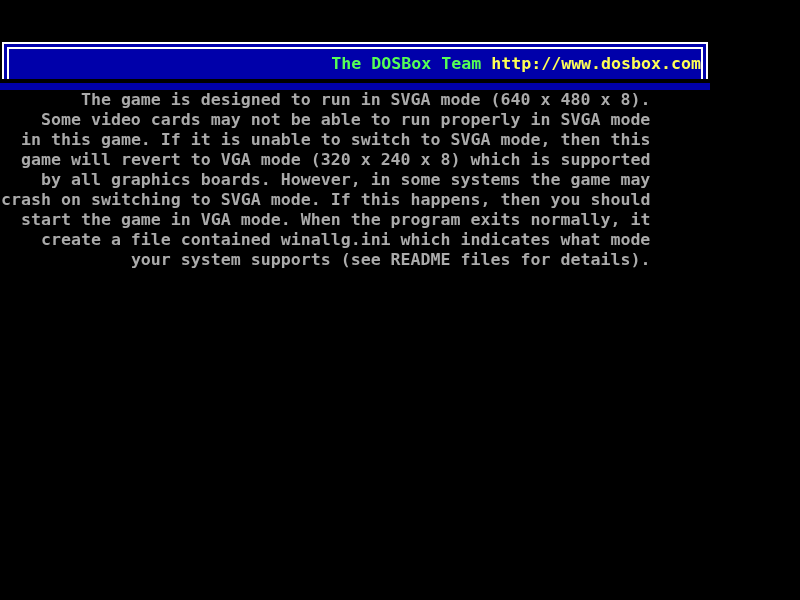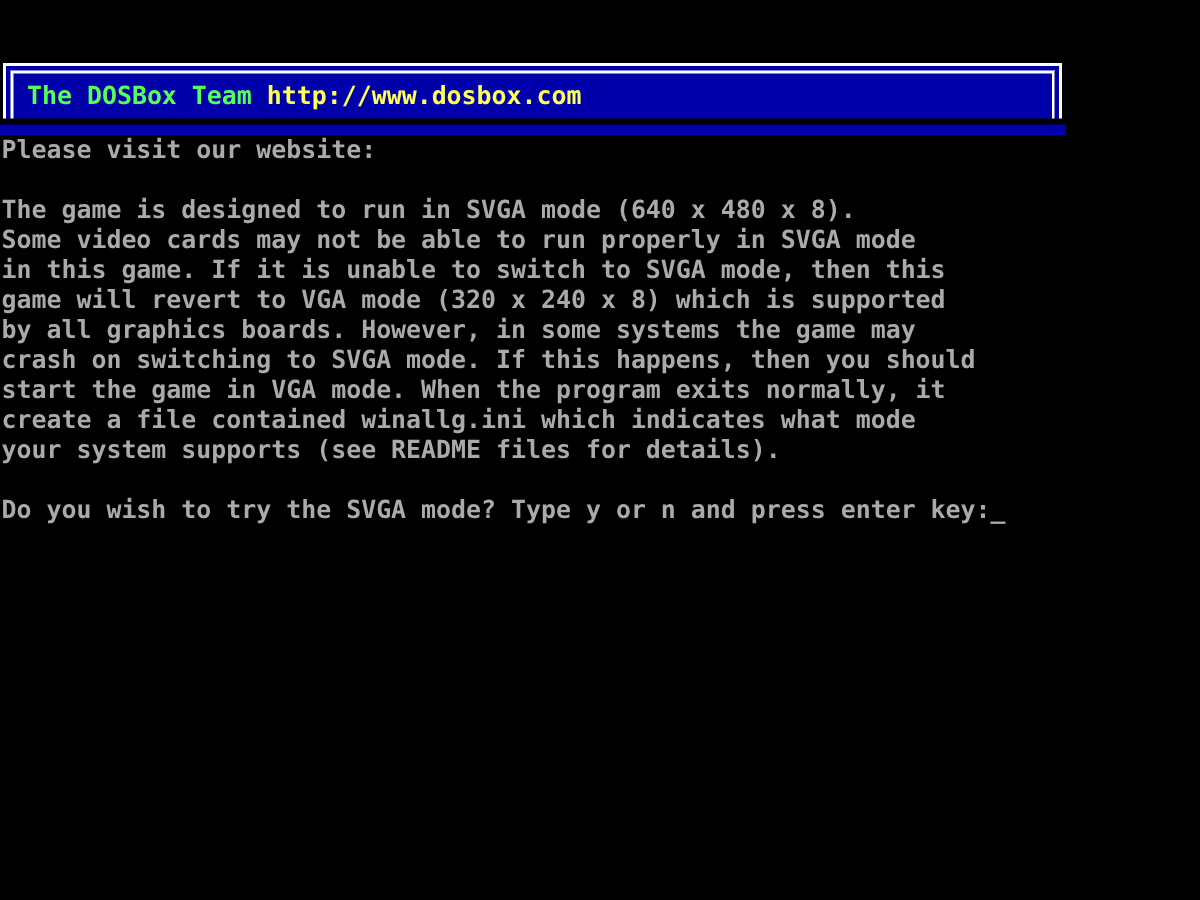--- a/index.html
+++ b/index.html
@@ -6,20 +6,21 @@
   .screen{
     position:relative;
     width:800px;height:600px;
     background:var(--bg,#000);
     overflow:hidden;
     font-family:"DejaVu Sans Mono","Liberation Mono",monospace;
     font-weight:bold;
     font-size:16.6px;
     line-height:20px;
     color:var(--text,#aaaaaa);
+    text-align:right;
   }
   .banner-box{
     position:absolute;top:42px;left:2px;
     width:706px;height:37px;
     box-sizing:border-box;
     background:var(--banner-bg,#0000aa);
     border:7px double var(--banner-border,#ffffff);
     border-bottom:none;
     padding:5px 0 0 9px;
     white-space:nowrap;
@@ -44,26 +45,24 @@
 </head>
 <body>
 
 <div class="screen">
 
   <div class="banner-box"><span class="team">The DOSBox Team</span><span class="url">http://www.dosbox.com</span></div>
 
   <div class="banner-strip"></div>
 
   <div class="console">
-    <pre class="gap-after">Please visit our website:</pre>
     <pre class="gap-after">The game is designed to run in SVGA mode (640 x 480 x 8).
 Some video cards may not be able to run properly in SVGA mode
 in this game. If it is unable to switch to SVGA mode, then this
 game will revert to VGA mode (320 x 240 x 8) which is supported
 by all graphics boards. However, in some systems the game may
 crash on switching to SVGA mode. If this happens, then you should
 start the game in VGA mode. When the program exits normally, it
 create a file contained winallg.ini which indicates what mode
 your system supports (see README files for details).</pre>
-    <div class="prompt-row"><span>Do you wish to try the SVGA mode? Type y or n and press enter key:</span><span>_</span></div>
   </div>
 
 </div>
 
 </body></html>

